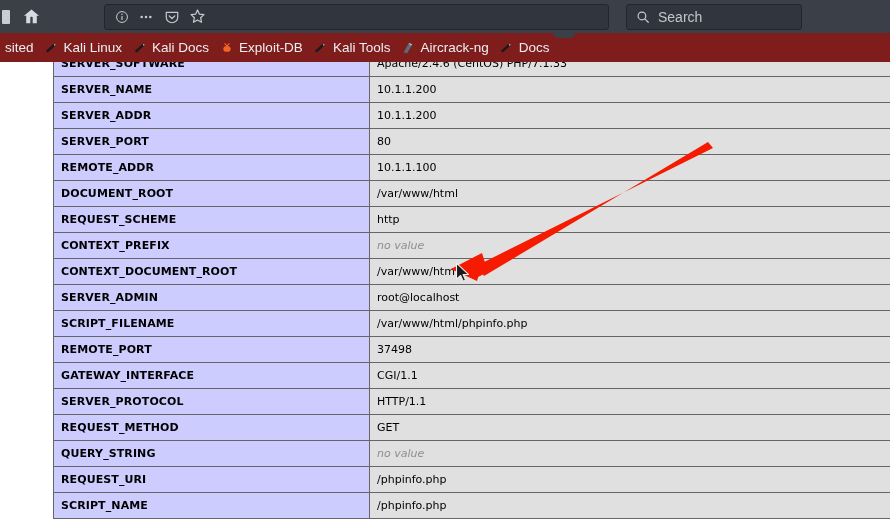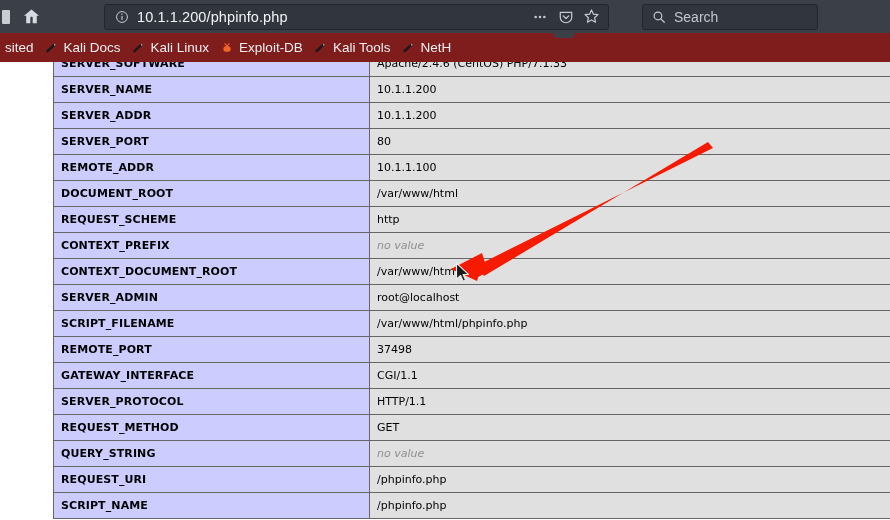--- a/index.html
+++ b/index.html
@@ -95,21 +95,21 @@
   }
   .url-actions .ico {
     width: 17px; height: 17px;
     display: flex; align-items: center; justify-content: center;
   }
 
   .searchbar {
     flex: 0 0 auto;
     width: 176px;
     height: 26px;
-    margin-left: 33px;
+    margin-left: 17px;
     background: #31353d;
     border: 1px solid #22252b;
     border-radius: 3px;
     display: flex;
     align-items: center;
     padding: 0 8px;
     box-sizing: border-box;
   }
   .search-ico {
     width: 15px; height: 15px;
@@ -265,21 +265,20 @@
       </div>
 
       <div class="urlbar">
         <span class="url-info-icon">
           <svg width="14" height="14" viewBox="0 0 24 24">
             <circle cx="12" cy="12" r="9.3" fill="none" stroke="#c7cbd1" stroke-width="1.7"></circle>
             <circle cx="12" cy="7.4" r="1.25" fill="#c7cbd1"></circle>
             <rect x="11" y="10.3" width="2" height="7" rx="0.9" fill="#c7cbd1"></rect>
           </svg>
         </span>
-        <span class="url-text">10.1.1.200/phpinfo.php</span>
         <span class="url-actions">
           <span class="ico">
             <svg width="16" height="16" viewBox="0 0 24 24">
               <circle cx="5.5" cy="12" r="1.9" fill="#c7cbd1"></circle>
               <circle cx="12" cy="12" r="1.9" fill="#c7cbd1"></circle>
               <circle cx="18.5" cy="12" r="1.9" fill="#c7cbd1"></circle>
             </svg>
           </span>
           <span class="ico">
             <svg width="16" height="16" viewBox="0 0 24 24">
@@ -315,31 +314,31 @@
       </div>
 
 
       <div class="bm">
         <span class="bm-icon">
           <svg width="14" height="14" viewBox="0 0 16 16">
             <path d="M2 11.5 L11 3 L13.5 4.5 L4.5 13 Z" fill="#1a1a1a"></path>
             <path d="M11.2 3.2 L13.4 4.4 L12.2 5.6 Z" fill="#cfd3d8"></path>
           </svg>
         </span>
-        <span class="bm-label">Kali Docs</span>
+        <span class="bm-label">Kali Linux</span>
       </div>
 
       <div class="bm">
         <span class="bm-icon">
           <svg width="14" height="14" viewBox="0 0 16 16">
             <path d="M2 11.5 L11 3 L13.5 4.5 L4.5 13 Z" fill="#1a1a1a"></path>
             <path d="M11.2 3.2 L13.4 4.4 L12.2 5.6 Z" fill="#cfd3d8"></path>
           </svg>
         </span>
-        <span class="bm-label">Kali Linux</span>
+        <span class="bm-label">Kali Docs</span>
       </div>
 
       <div class="bm">
         <span class="bm-icon">
           <svg width="14" height="14" viewBox="0 0 16 16">
             <ellipse cx="8" cy="9" rx="4.2" ry="3.3" fill="#f26522"></ellipse>
             <path d="M8 5.6 L5.2 2.8 M8 5.6 L10.8 2.8" stroke="#f26522" stroke-width="1.3" fill="none"></path>
           </svg>
         </span>
         <span class="bm-label">Exploit-DB</span>
@@ -348,30 +347,39 @@
       <div class="bm">
         <span class="bm-icon">
           <svg width="14" height="14" viewBox="0 0 16 16">
             <path d="M2 11.5 L11 3 L13.5 4.5 L4.5 13 Z" fill="#1a1a1a"></path>
             <path d="M11.2 3.2 L13.4 4.4 L12.2 5.6 Z" fill="#cfd3d8"></path>
           </svg>
         </span>
         <span class="bm-label">Kali Tools</span>
       </div>
 
+      <div class="bm">
+        <span class="bm-icon">
+          <svg width="14" height="14" viewBox="0 0 16 16">
+            <path d="M3 13 L9 2 L13 4 L7 14 Z" fill="#5d6b74"></path>
+            <path d="M9 2 L13 4 L10.5 5.4 Z" fill="#a8b6bf"></path>
+          </svg>
+        </span>
+        <span class="bm-label">Aircrack-ng</span>
+      </div>
 
 
       <div class="bm clipped">
         <span class="bm-icon">
           <svg width="14" height="14" viewBox="0 0 16 16">
             <path d="M2 11.5 L11 3 L13.5 4.5 L4.5 13 Z" fill="#1a1a1a"></path>
             <path d="M11.2 3.2 L13.4 4.4 L12.2 5.6 Z" fill="#cfd3d8"></path>
           </svg>
         </span>
-        <span class="bm-label">NetH</span>
+        <span class="bm-label">Docs</span>
       </div>
     </div>
   </div>
 
   <div class="page">
     <table class="phptable">
       <tbody>
         <tr>
           <td class="k">SERVER_SOFTWARE</td>
           <td class="v">Apache/2.4.6 (CentOS) PHP/7.1.33</td>

